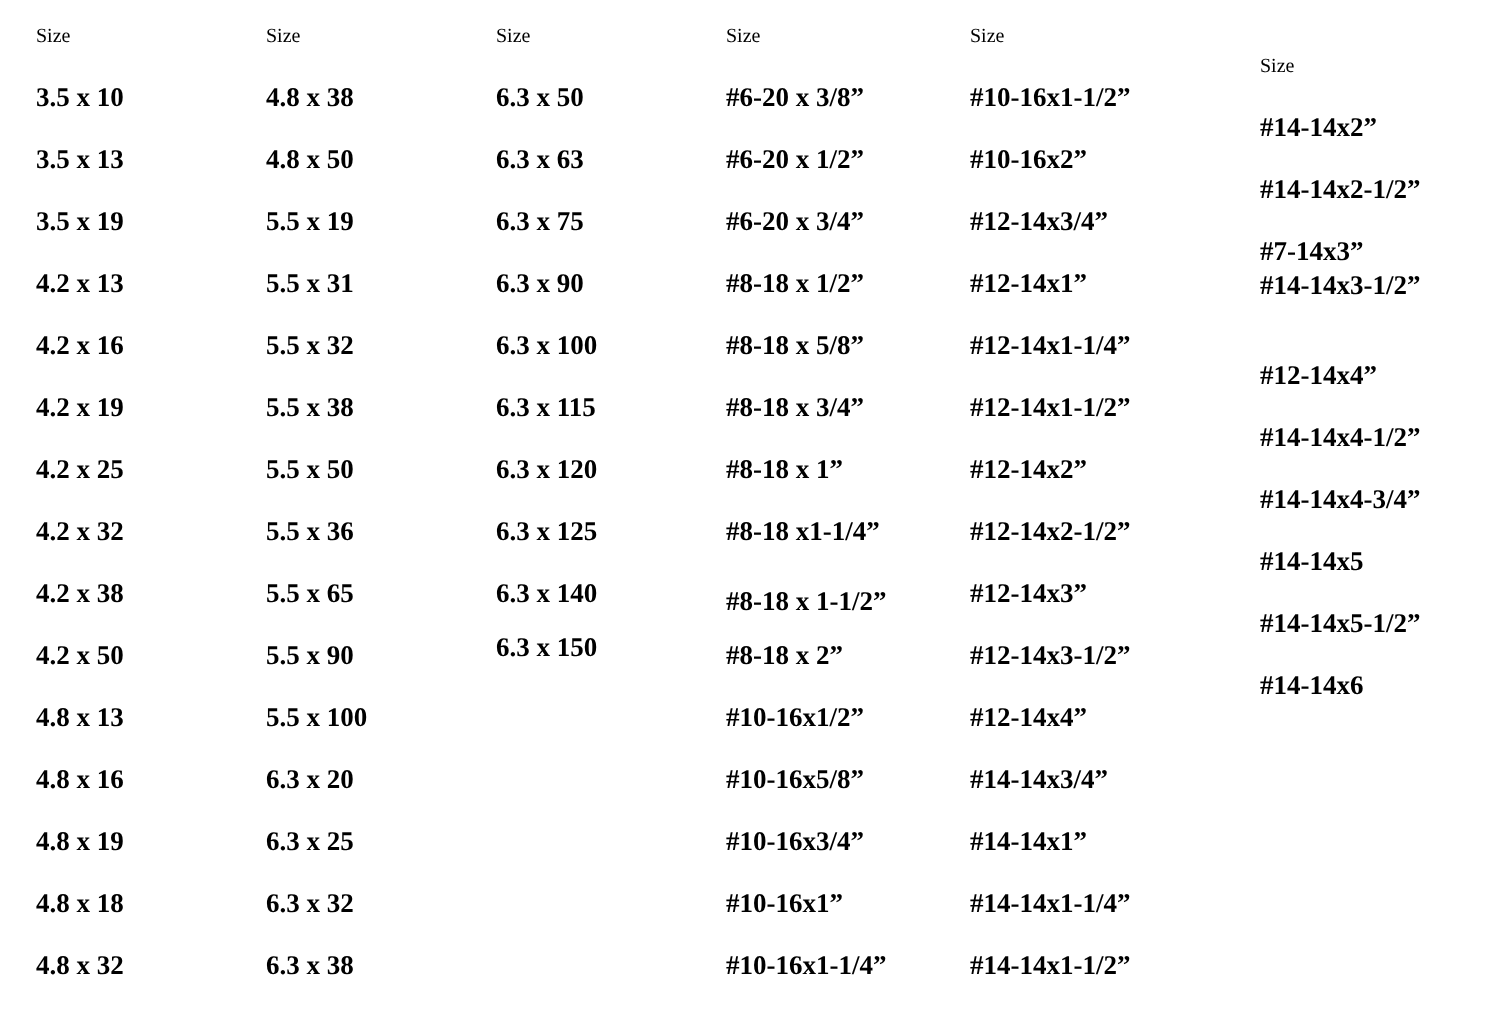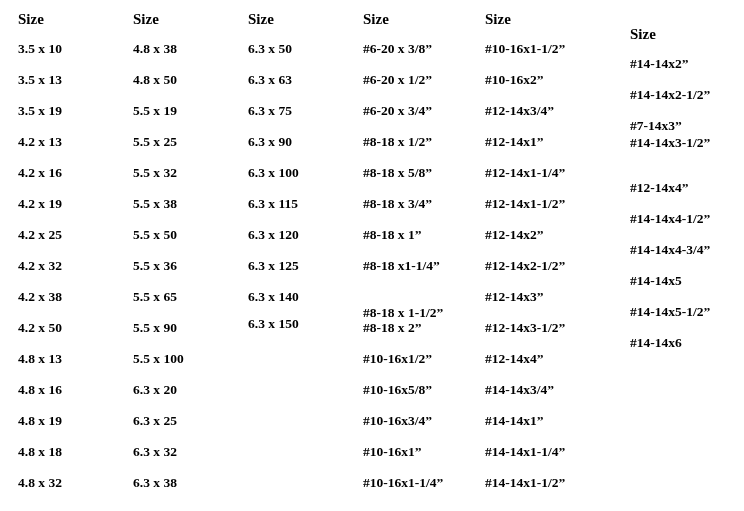--- a/index.html
+++ b/index.html
@@ -20,22 +20,22 @@
     height: 511px;
     box-sizing: border-box;
   }
   .col {
     position: absolute;
     top: 0;
     display: flex;
     flex-direction: column;
   }
   .col-header {
-    font-weight: bold;
-    font-size: 15px;
+    font-weight: normal;
+    font-size: 10px;
     line-height: 14px;
     white-space: nowrap;
   }
   .cell {
     font-weight: bold;
     font-size: 13.5px;
     line-height: 14px;
     white-space: nowrap;
   }
   
@@ -72,21 +72,21 @@
     <div class="cell" style="top:414px">4.8 x 19</div>
     <div class="cell" style="top:445px">4.8 x 18</div>
     <div class="cell" style="top:476px">4.8 x 32</div>
   </div>
 
   <div class="col c1">
     <div class="col-header">Size</div>
     <div class="cell" style="top:42px">4.8 x 38</div>
     <div class="cell" style="top:73px">4.8 x 50</div>
     <div class="cell" style="top:104px">5.5 x 19</div>
-    <div class="cell" style="top:135px">5.5 x 25</div>
+    <div class="cell" style="top:135px">5.5 x 31</div>
     <div class="cell" style="top:166px">5.5 x 32</div>
     <div class="cell" style="top:197px">5.5 x 38</div>
     <div class="cell" style="top:228px">5.5 x 50</div>
     <div class="cell" style="top:259px">5.5 x 36</div>
     <div class="cell" style="top:290px">5.5 x 65</div>
     <div class="cell" style="top:321px">5.5 x 90</div>
     <div class="cell" style="top:352px">5.5 x 100</div>
     <div class="cell" style="top:383px">6.3 x 20</div>
     <div class="cell" style="top:414px">6.3 x 25</div>
     <div class="cell" style="top:445px">6.3 x 32</div>
@@ -110,21 +110,21 @@
   <div class="col c3">
     <div class="col-header">Size</div>
     <div class="cell" style="top:42px">#6-20 x 3/8”</div>
     <div class="cell" style="top:73px">#6-20 x 1/2”</div>
     <div class="cell" style="top:104px">#6-20 x 3/4”</div>
     <div class="cell" style="top:135px">#8-18 x 1/2”</div>
     <div class="cell" style="top:166px">#8-18 x 5/8”</div>
     <div class="cell" style="top:197px">#8-18 x 3/4”</div>
     <div class="cell" style="top:228px">#8-18 x 1”</div>
     <div class="cell" style="top:259px">#8-18 x1-1/4”</div>
-    <div class="cell" style="top:306px">#8-18 x 1-1/2”</div>
+    <div class="cell" style="top:294px">#8-18 x 1-1/2”</div>
     <div class="cell" style="top:321px">#8-18 x 2”</div>
     <div class="cell" style="top:352px">#10-16x1/2”</div>
     <div class="cell" style="top:383px">#10-16x5/8”</div>
     <div class="cell" style="top:414px">#10-16x3/4”</div>
     <div class="cell" style="top:445px">#10-16x1”</div>
     <div class="cell" style="top:476px">#10-16x1-1/4”</div>
   </div>
 
   <div class="col c4">
     <div class="col-header">Size</div>

